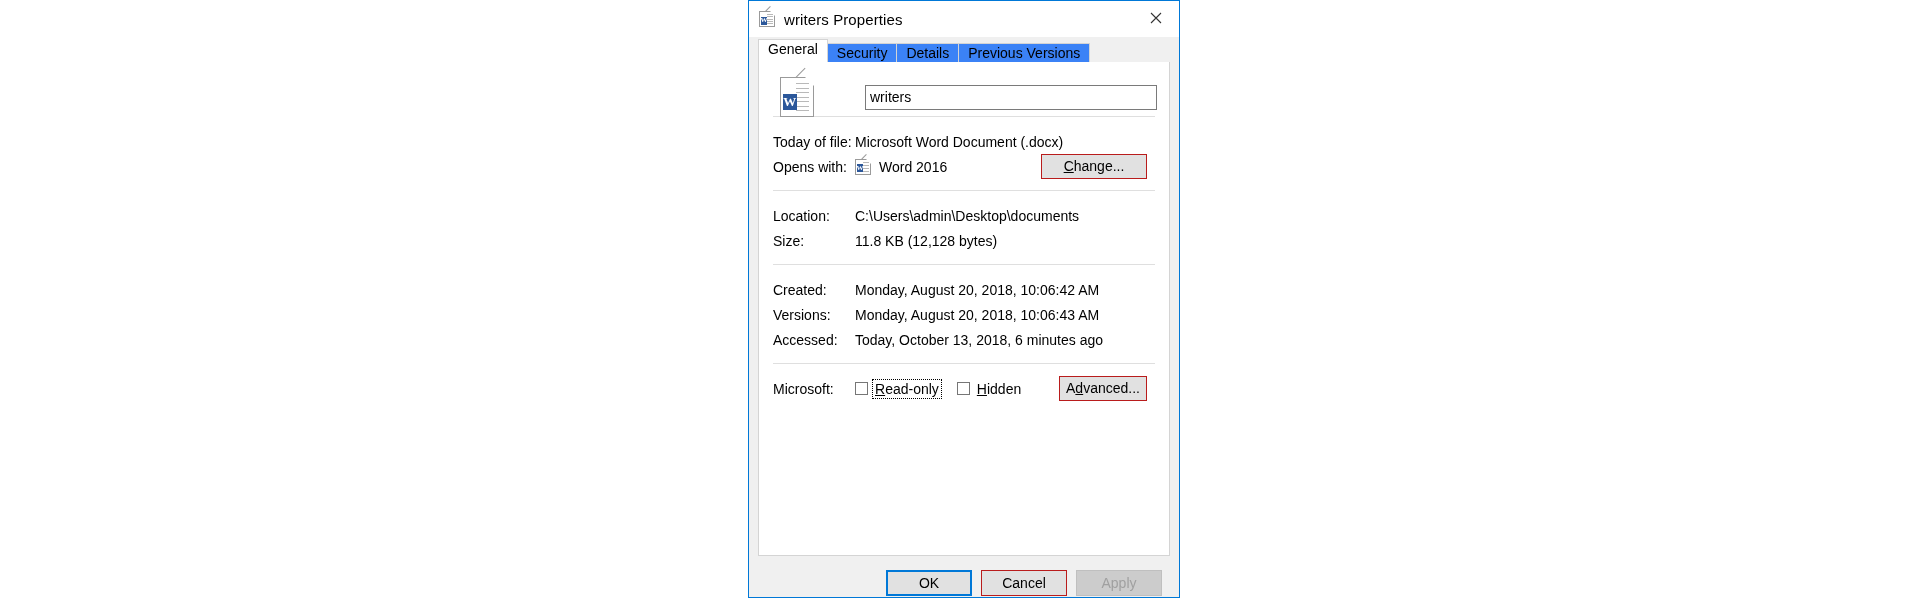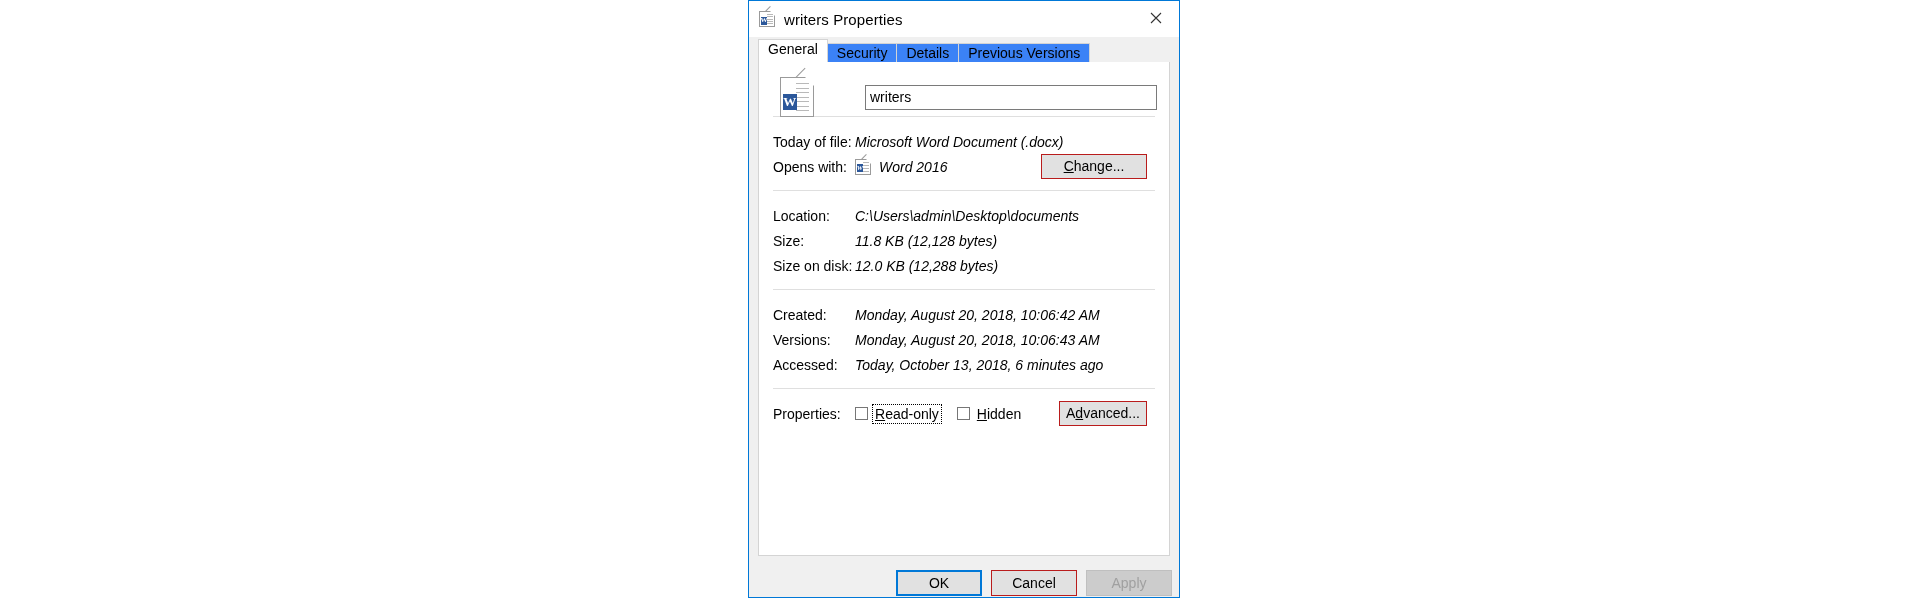--- a/index.html
+++ b/index.html
@@ -161,21 +161,20 @@
   }
   .row .label {
     width: 82px;
     flex: 0 0 82px;
     white-space: nowrap;
   }
   .row .value {
     white-space: nowrap;
     display: flex;
     align-items: center;
-    font-style: italic;
   }
   .sec-gap-a { height: 12px; }
   .sec-gap-b { height: 11px; }
 
   .smallicon {
     width: 16px;
     height: 16px;
     position: relative;
     margin-right: 8px;
     flex: 0 0 auto;
@@ -234,21 +233,21 @@
   .checklabel u { text-decoration: underline; }
   .attr-row .btn.advanced { position: absolute; right: 8px; top: 0; }
 
   
   .footer {
     flex: 1 1 auto;
     display: flex;
     align-items: flex-start;
     justify-content: flex-end;
     padding-top: 14px;
-    padding-right: 7px;
+    padding-right: 17px;
     gap: 9px;
   }
   .btn.footer-btn { width: 86px; height: 26px; line-height: 24px; }
   .btn.default {
     border: 2px solid #0078d7;
     background: #e1e1e1;
     line-height: 22px;
   }
   .btn.disabled {
     color: #a0a0a0;
@@ -428,24 +427,20 @@
       <div class="section">
         <div class="sec-gap-a"></div>
         <div class="row">
           <span class="label">Location:</span>
           <span class="value">C:\Users\admin\Desktop\documents</span>
         </div>
         <div class="row">
           <span class="label">Size:</span>
           <span class="value">11.8 KB (12,128 bytes)</span>
         </div>
-        <div class="row">
-          <span class="label">Size on disk:</span>
-          <span class="value">12.0 KB (12,288 bytes)</span>
-        </div>
         <div class="sec-gap-b"></div>
       </div>
 
       <div class="hr"></div>
 
       <div class="section">
         <div class="sec-gap-a"></div>
         <div class="row">
           <span class="label">Created:</span>
           <span class="value">Monday, August 20, 2018, 10:06:42 AM</span>
@@ -459,21 +454,21 @@
           <span class="value">Today, October 13, 2018, 6 minutes ago</span>
         </div>
         <div class="sec-gap-b"></div>
       </div>
 
       <div class="hr"></div>
 
       <div class="section">
         <div class="sec-gap-a"></div>
         <div class="attr-row">
-          <span class="label">Properties:</span>
+          <span class="label">Microsoft:</span>
 
           <span class="checkwrap">
             <span class="checkbox"></span>
             <span class="checklabel focused"><u>R</u>ead-only</span>
           </span>
 
           <span class="checkwrap">
             <span class="checkbox"></span>
             <span class="checklabel"><u>H</u>idden</span>
           </span>

